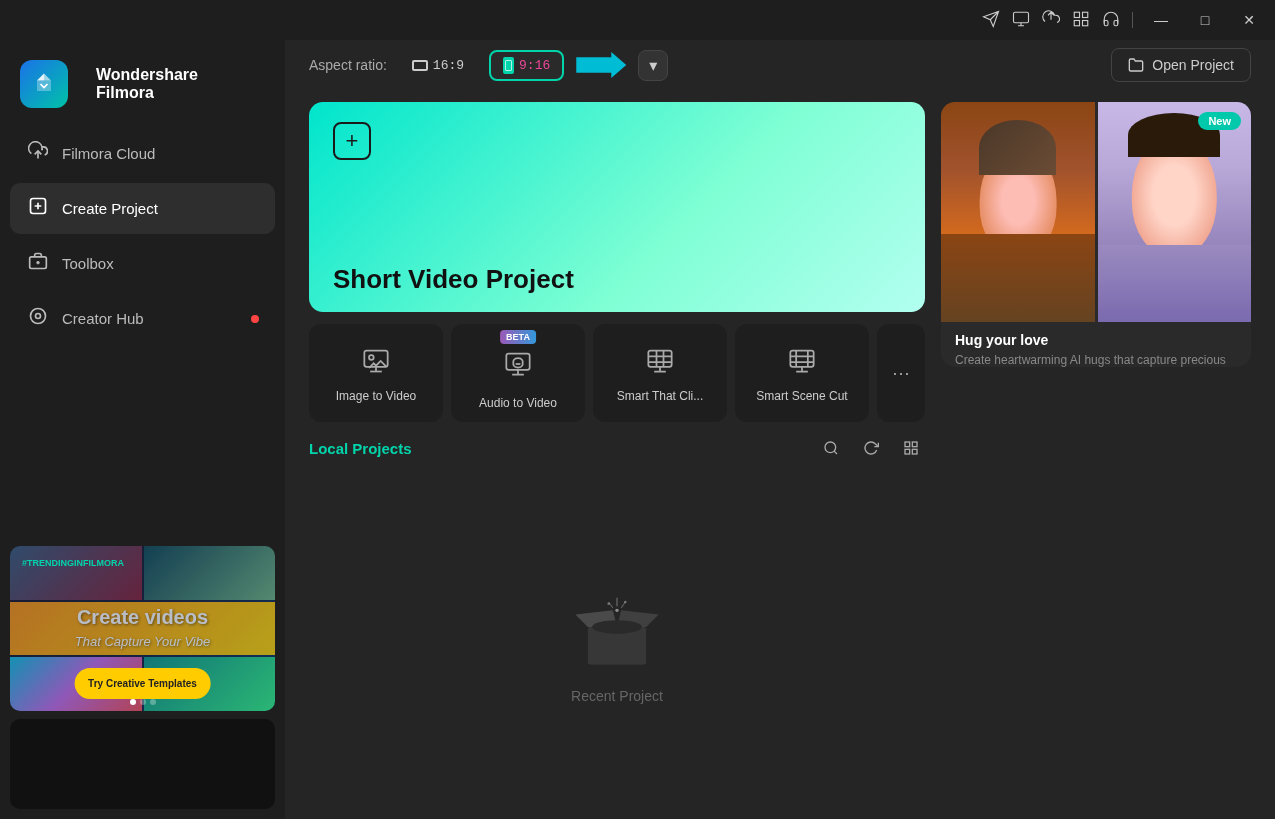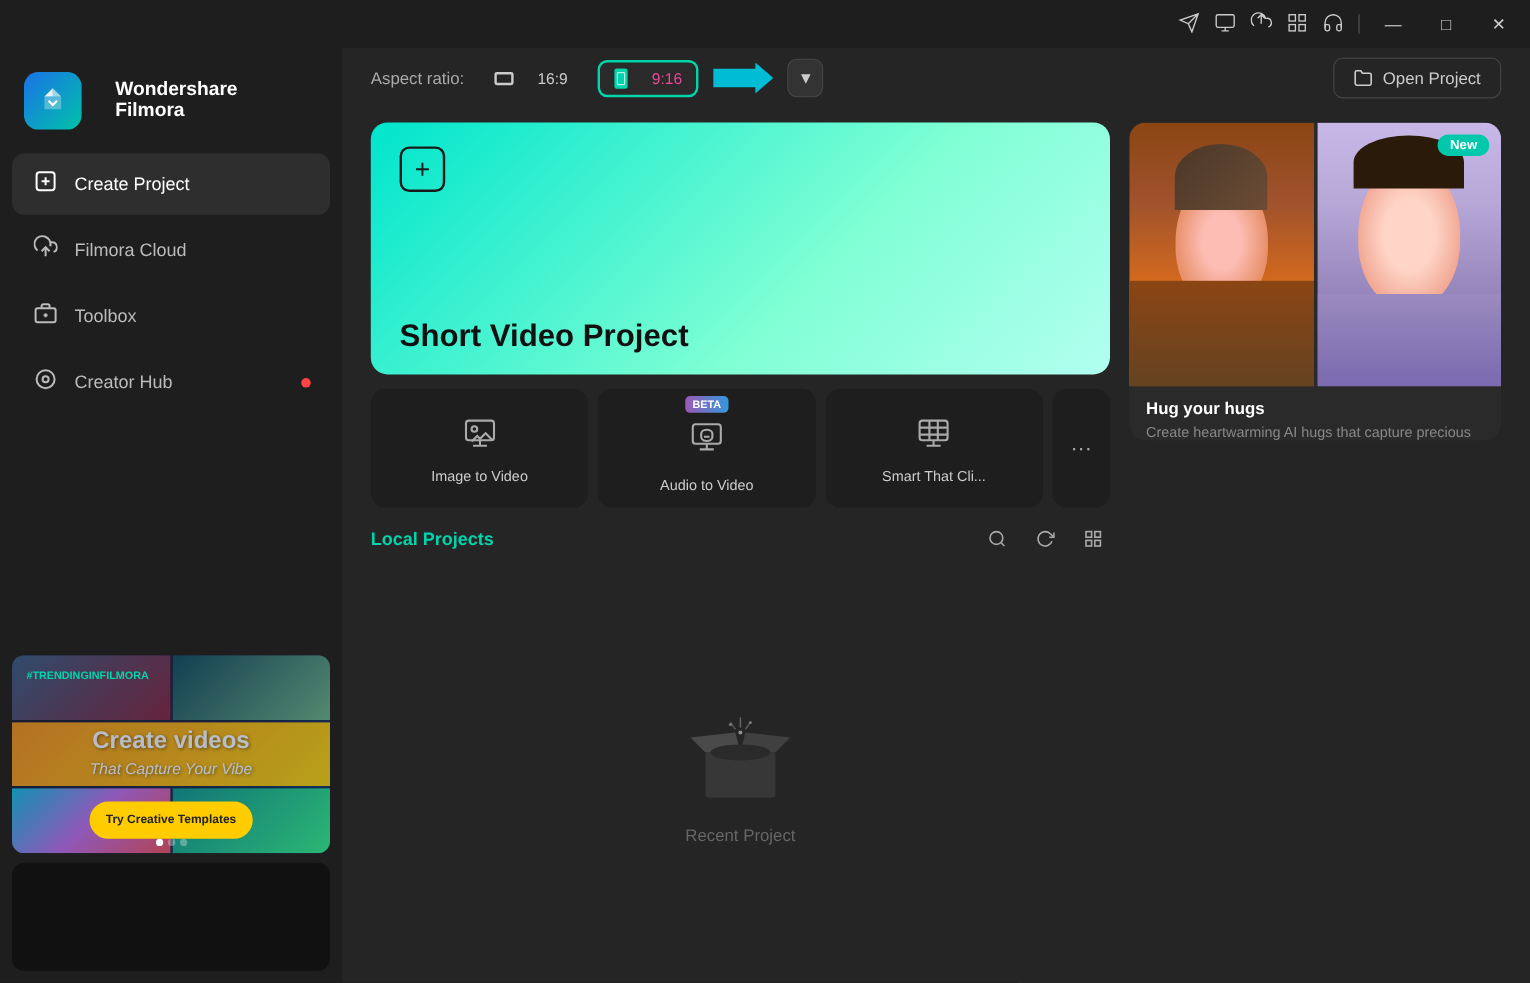--- a/index.html
+++ b/index.html
@@ -211,28 +211,29 @@
       align-items: center;
       gap: 12px;
     }
     .aspect-label {
       color: #aaa;
       font-size: 14px;
     }
     .ratio-btn {
       display: flex;
       align-items: center;
-      gap: 20px;
+      gap: 5px;
       padding: 5px 12px;
       border-radius: 8px;
       cursor: pointer;
       font-size: 13px;
       color: #ccc;
       border: 1px solid transparent;
       background: transparent;
+      font-family: Liberation Mono, monospace;
     }
     .ratio-btn.active {
       border: 2px solid #c2410c;
       color: #ec4899;
       background: #2a2a2a;
     }
     .ratio-icon-landscape {
       width: 16px;
       height: 11px;
       border: 2px solid currentColor;
@@ -550,39 +551,39 @@
         </svg>
       </div>
       <div>
         <div style="font-size:16px;font-weight:700;color:#fff;">Wondershare</div>
         <div style="font-size:16px;font-weight:700;color:#fff;">Filmora</div>
       </div>
     </div>
 
     <div class="nav-items">
 
-      <div class="nav-item active">
-        <span class="nav-icon">
-          <svg width="20" height="20" viewBox="0 0 24 24" fill="none" stroke="currentColor" stroke-width="2">
-              <rect x="3" y="3" width="18" height="18" rx="3"></rect>
-              <path d="M12 8v8M8 12h8"></path>
-            </svg>
-        </span>
-        <span>Create Project</span>
-      </div>
-
       <div class="nav-item">
         <span class="nav-icon">
           <svg width="20" height="20" viewBox="0 0 24 24" fill="none" stroke="currentColor" stroke-width="2">
               <path d="M18 10h-1.26A8 8 0 104 15.25M20 16.7A5 5 0 0018 7h-1.26"></path>
               <polyline points="16 16 12 12 8 16"></polyline>
               <line x1="12" y1="12" x2="12" y2="21"></line>
             </svg>
         </span>
         <span>Filmora Cloud</span>
+      </div>
+
+      <div class="nav-item active">
+        <span class="nav-icon">
+          <svg width="20" height="20" viewBox="0 0 24 24" fill="none" stroke="currentColor" stroke-width="2">
+              <rect x="3" y="3" width="18" height="18" rx="3"></rect>
+              <path d="M12 8v8M8 12h8"></path>
+            </svg>
+        </span>
+        <span>Create Project</span>
       </div>
 
       <div class="nav-item">
         <span class="nav-icon">
           <svg width="20" height="20" viewBox="0 0 24 24" fill="none" stroke="currentColor" stroke-width="2">
               <rect x="2" y="7" width="20" height="14" rx="2"></rect>
               <path d="M16 7V5a2 2 0 00-2-2h-4a2 2 0 00-2 2v2M12 12v4M10 14h4"></path>
             </svg>
         </span>
         <span>Toolbox</span>
@@ -707,20 +708,30 @@
             <span class="ai-tool-icon">
               <svg width="28" height="28" viewBox="0 0 24 24" fill="none" stroke="#aaa" stroke-width="1.5">
                   <rect x="2" y="3" width="20" height="14" rx="2"></rect>
                   <path d="M9 3v14M15 3v14M2 8h20M2 13h20"></path>
                   <path d="M7 21h10M12 17v4"></path>
                 </svg>
             </span>
             <span class="ai-tool-label">Smart That Cli...</span>
           </div>
 
+          <div class="ai-tool-card">
+            <span class="ai-tool-icon">
+              <svg width="28" height="28" viewBox="0 0 24 24" fill="none" stroke="#aaa" stroke-width="1.5">
+                  <rect x="2" y="3" width="20" height="14" rx="2"></rect>
+                  <path d="M2 8h20M2 13h20M7 3v14M17 3v14"></path>
+                  <path d="M7 21h10M12 17v4"></path>
+                </svg>
+            </span>
+            <span class="ai-tool-label">Smart Scene Cut</span>
+          </div>
 
           <div class="more-btn">
             <span>···</span>
           </div>
         </div>
 
         <div class="local-projects-section">
           <div class="section-header">
             <span class="section-title">Local Projects</span>
             <div class="section-actions">
@@ -787,21 +798,21 @@
 
               <div style="flex:1;background:linear-gradient(180deg,#c8b8e8 0%,#b8a8d8 30%,#9a8abf 60%,#7a6aaf 100%);position:relative;overflow:hidden;">
                 <div style="position:absolute;top:15%;left:50%;transform:translateX(-50%);width:55%;height:55%;background:radial-gradient(ellipse,#FFD5C8 35%,#F0A590 75%);border-radius:50% 50% 45% 45%;"></div>
                 <div style="position:absolute;top:5%;left:20%;width:60%;height:20%;background:#2a1a0a;border-radius:50% 50% 0 0;"></div>
                 <div style="position:absolute;bottom:0;left:0;right:0;height:35%;background:linear-gradient(180deg,#9a8abf 0%,#7a6aaf 100%);"></div>
               </div>
             </div>
             <div class="new-badge">New</div>
           </div>
           <div class="promo-info">
-            <div class="promo-title">Hug your hugs</div>
+            <div class="promo-title">Hug your love</div>
             <div class="promo-desc">Create heartwarming AI hugs that capture precious moments...</div>
           </div>
 
         </div>
       </div>
 
     </div>
   </div>
 </div>
 

